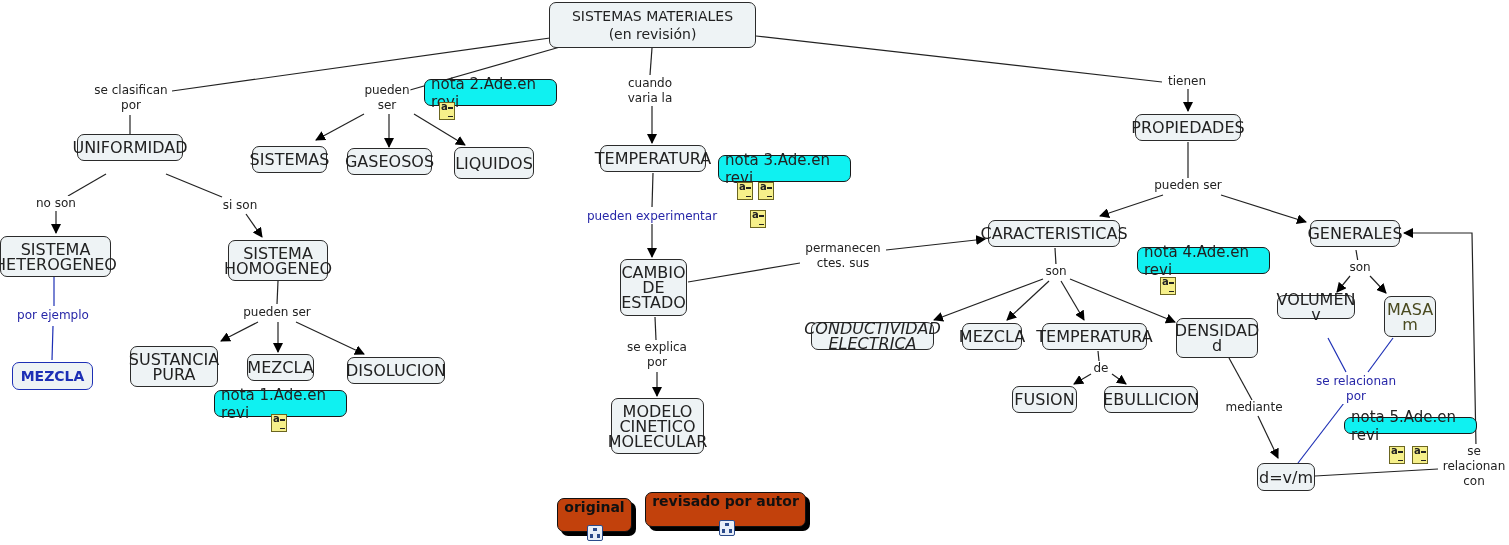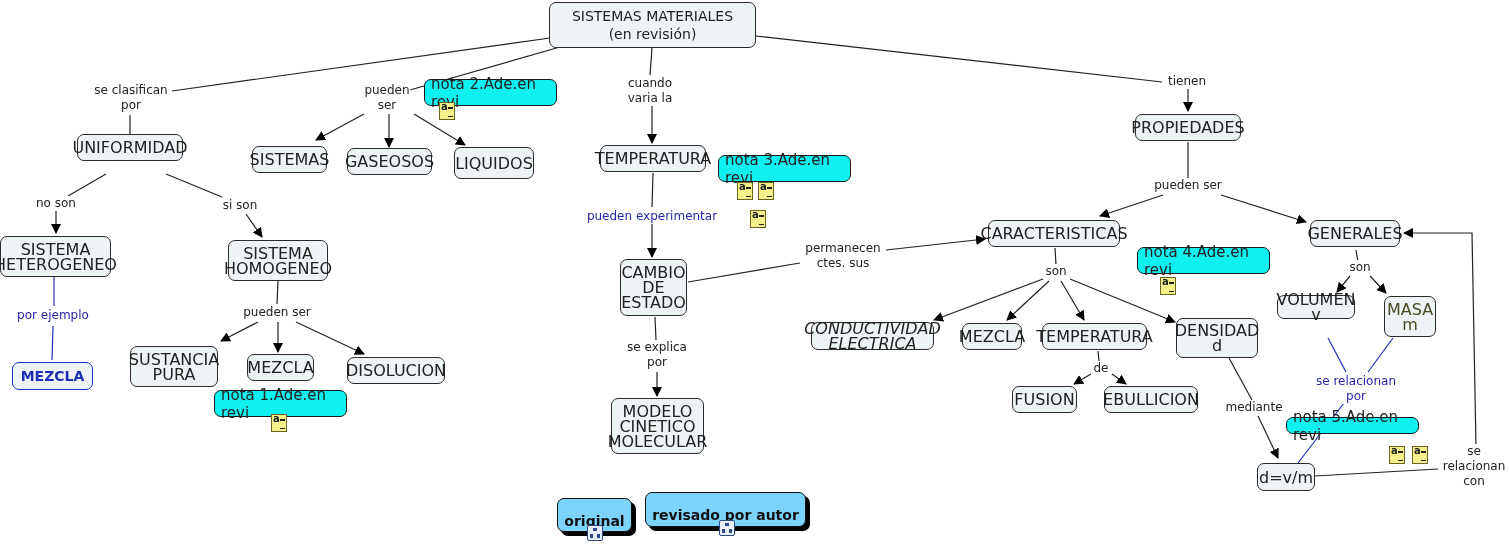--- a/index.html
+++ b/index.html
@@ -15,23 +15,23 @@
   .note { position:absolute; box-sizing:border-box; background:#0ff1f1; border:1px solid #1a1a1a;
           border-radius:7px; font-size:15px; display:flex; align-items:center; justify-content:center; padding:0 6px; color:#222; cursor:pointer; }
   .link-label { position:absolute; text-align:center; white-space:pre-line; line-height:15px; font-size:12px;
                 background:#fff; color:#222; transform:translate(-50%,0); padding:0 1px; }
   .link-label.blue { color:#2727a8; }
   .doc-icon { position:absolute; width:16px; height:18px; box-sizing:border-box; background:#f6f08a;
               border:1px solid #6b6520; cursor:pointer; }
   .doc-icon::before { content:"a"; position:absolute; left:1px; top:-2px; font-size:10px; font-weight:bold; color:#222; }
   .doc-icon::after { content:""; position:absolute; left:8px; top:4px; width:5px; height:8px;
                      border-top:1px solid #222; border-bottom:1px solid #222; box-shadow: inset 0 3px 0 -2px #222; }
-  .button-node { position:absolute; box-sizing:border-box; background:#7dd3fc; border:1px solid #111; border-radius:7px;
+  .button-node { position:absolute; box-sizing:border-box; background:#c2410c; border:1px solid #111; border-radius:7px;
                  box-shadow:4px 4px 0 #000; font-weight:bold; font-size:14px; display:flex; align-items:flex-start; justify-content:center;
-                 padding-top:14px; cursor:pointer; color:#111; }
+                 padding-top:0; cursor:pointer; color:#111; }
   .map-icon { position:absolute; width:16px; height:16px; box-sizing:border-box; background:#e8eef8; border:1px solid #2b4a8a; border-radius:2px; cursor:pointer; }
   .map-icon::before { content:""; position:absolute; left:5px; top:2px; width:4px; height:3px; background:#2b4a8a; }
   .map-icon::after { content:""; position:absolute; left:2px; top:8px; width:10px; height:4px; border-left:3px solid #2b4a8a; border-right:3px solid #2b4a8a; box-sizing:border-box; }
 </style>
 </head>
 <body>
 
 <svg id="links">
   <defs>
     <marker id="arr" markerWidth="10" markerHeight="10" refX="9" refY="5" orient="auto" markerUnits="userSpaceOnUse">
@@ -181,21 +181,21 @@
 <div class="doc-icon" style="left:439px;top:102px;"></div>
 
 <div class="note" style="left:718px;top:155px;width:133px;height:27px;">nota 3.Ade.en revi</div>
 <div class="doc-icon" style="left:737px;top:182px;"></div>
 <div class="doc-icon" style="left:758px;top:182px;"></div>
 <div class="doc-icon" style="left:750px;top:210px;"></div>
 
 <div class="note" style="left:1137px;top:247px;width:133px;height:27px;">nota 4.Ade.en revi</div>
 <div class="doc-icon" style="left:1160px;top:277px;"></div>
 
-<div class="note" style="left:1286px;top:417px;width:133px;height:17px;">nota 5.Ade.en revi</div>
+<div class="note" style="left:1344px;top:417px;width:133px;height:17px;">nota 5.Ade.en revi</div>
 <div class="doc-icon" style="left:1389px;top:446px;"></div>
 <div class="doc-icon" style="left:1412px;top:446px;"></div>
 
 <div class="button-node" style="left:557px;top:498px;width:75px;height:34px;">
   <span>original</span>
 </div>
 <div class="map-icon" style="left:587px;top:525px;"></div>
 
 <div class="button-node" style="left:645px;top:492px;width:161px;height:35px;">
   <span>revisado por autor</span>

